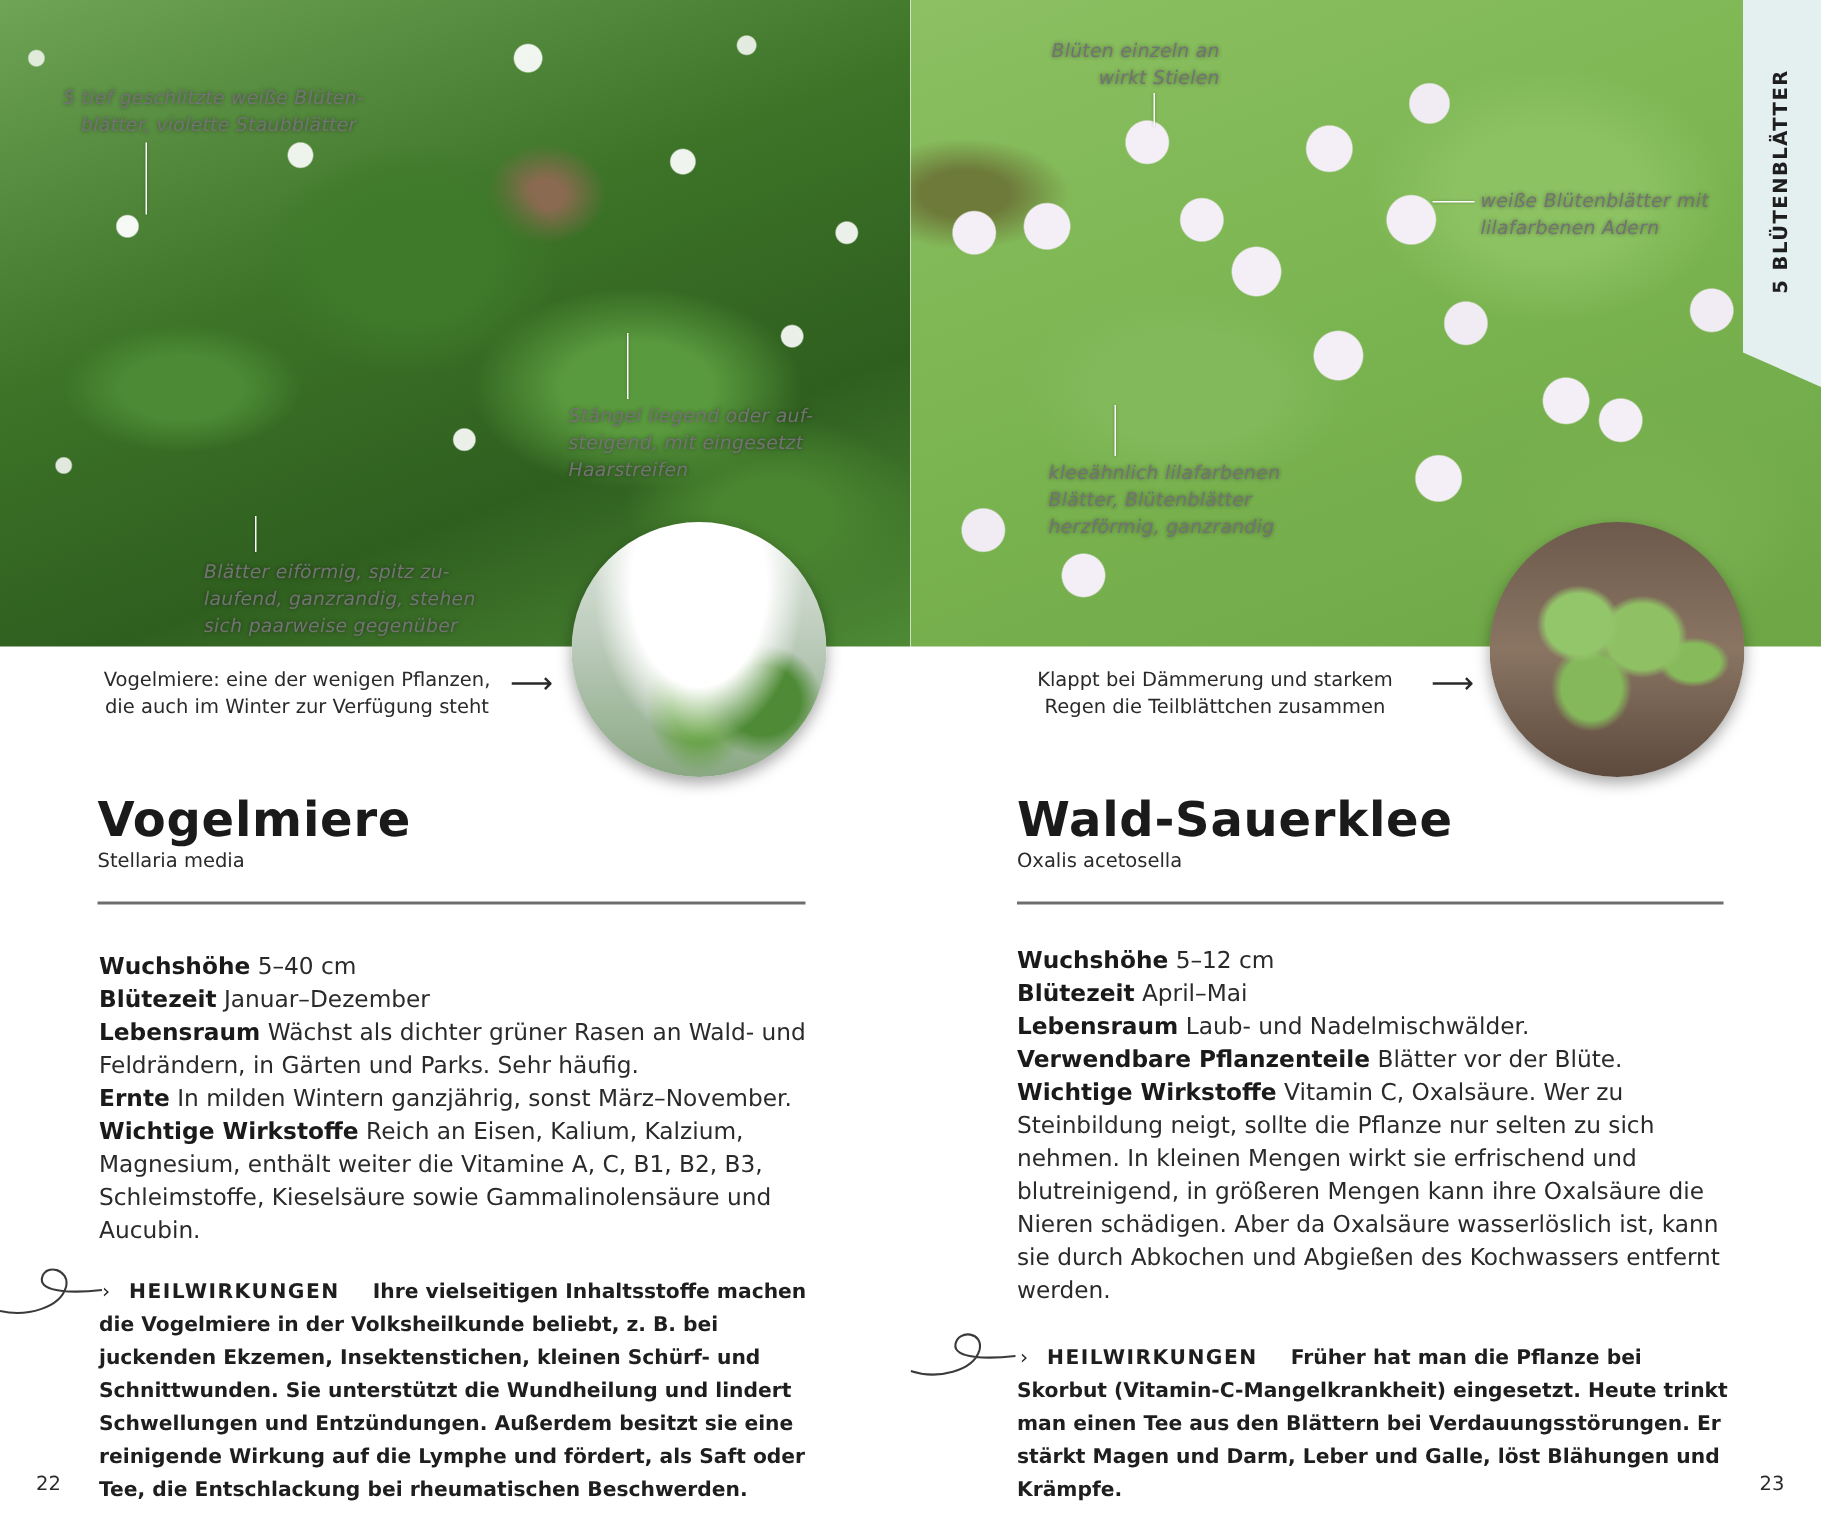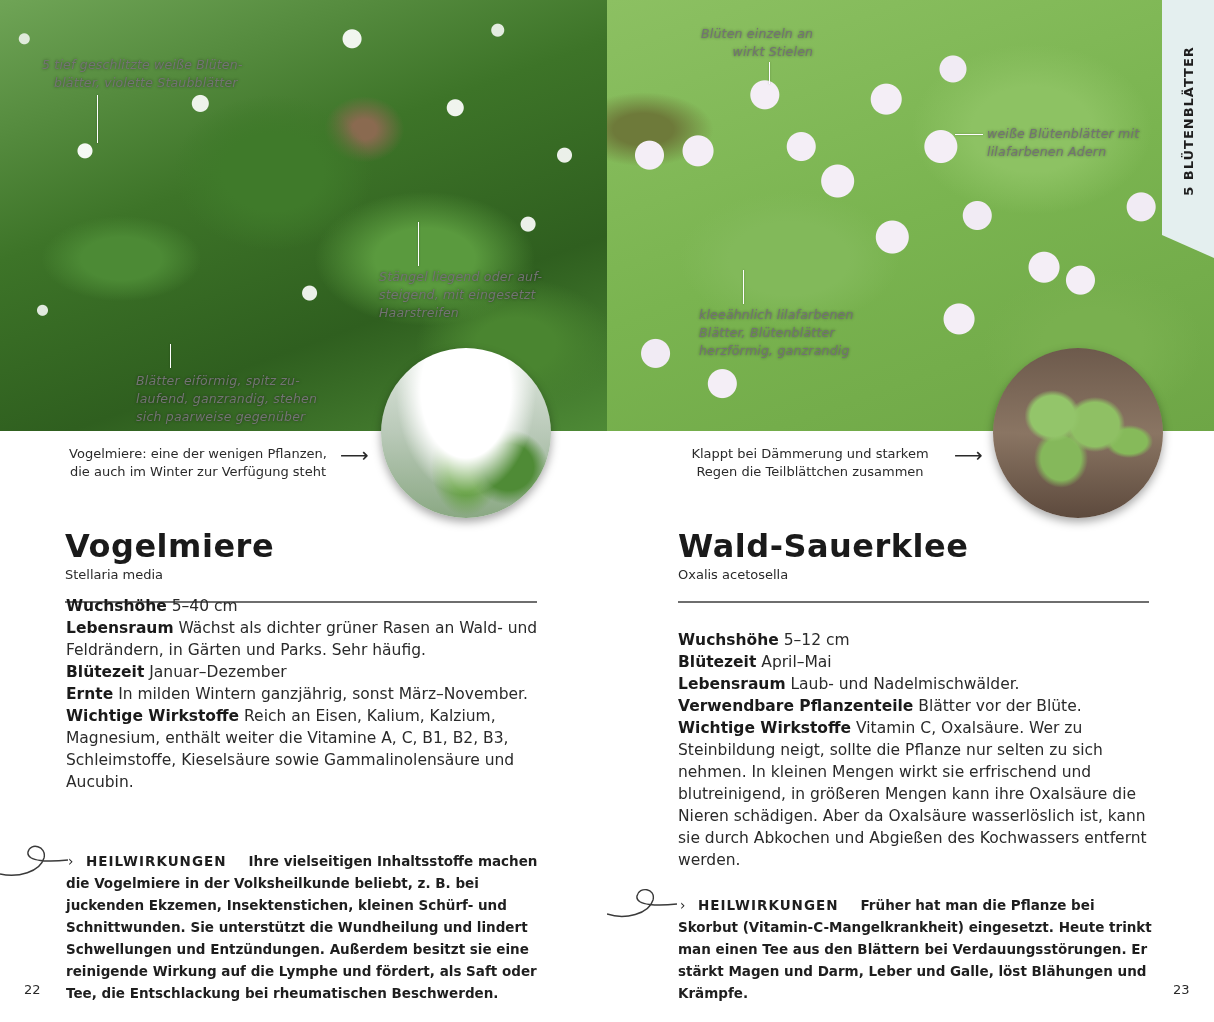--- a/index.html
+++ b/index.html
@@ -173,24 +173,24 @@
   <div class="caption right-align" style="left:66px; top:445px; width:264px;">
     <div>Vogelmiere: eine der wenigen Pflanzen,</div>
     <div>die auch im Winter zur Verfügung steht</div>
   </div>
   <div class="arrow" style="left:340px; top:446px;">⟶</div>
 
   <div class="title" style="left:65px; top:527px;text-align:center;">Vogelmiere</div>
   <div class="latin" style="left:65px; top:567px;">Stellaria media</div>
   <div class="rule" style="left:65px; top:601px; width:472px;"></div>
 
-  <div class="facts" style="left:66px; top:595px; width:472px;">
+  <div class="facts" style="left:66px; top:633px; width:472px;">
     <p><b>Wuchshöhe</b> <span>5–40 cm</span></p>
+    <p><b>Blütezeit</b> <span>Januar–Dezember</span></p>
     <p><b>Lebensraum</b> <span>Wächst als dichter grüner Rasen an Wald- und Feldrändern, in Gärten und Parks. Sehr häufig.</span></p>
-    <p><b>Blütezeit</b> <span>Januar–Dezember</span></p>
     <p><b>Ernte</b> <span>In milden Wintern ganzjährig, sonst März–November.</span></p>
     <p><b>Wichtige Wirkstoffe</b> <span>Reich an Eisen, Kalium, Kalzium, Magnesium, enthält weiter die Vitamine A, C, B1, B2, B3, Schleimstoffe, Kieselsäure sowie Gammalinolensäure und Aucubin.</span></p>
   </div>
 
   <svg class="swirl" style="left:0; top:840px;" width="70" height="40" viewBox="0 0 70 40">
     <path d="M0 34 C 18 38, 40 32, 44 18 C 47 6, 30 2, 28 12 C 26 22, 50 22, 68 20" fill="none" stroke="#3a3a3a" stroke-width="1.4"></path>
   </svg>
   <div class="heil" style="left:66px; top:850px; width:480px;">
     <span class="heil-tag"><span class="heil-arrow-glyph">›</span><span>HEILWIRKUNGEN</span></span><span>Ihre vielseitigen Inhaltsstoffe machen die Vogelmiere in der Volksheilkunde beliebt, z. B. bei juckenden Ekzemen, Insektenstichen, kleinen Schürf- und Schnittwunden. Sie unterstützt die Wundheilung und lindert Schwellungen und Entzündungen. Außerdem besitzt sie eine reinigende Wirkung auf die Lymphe und fördert, als Saft oder Tee, die Entschlackung bei rheumatischen Beschwerden.</span>
   </div>

